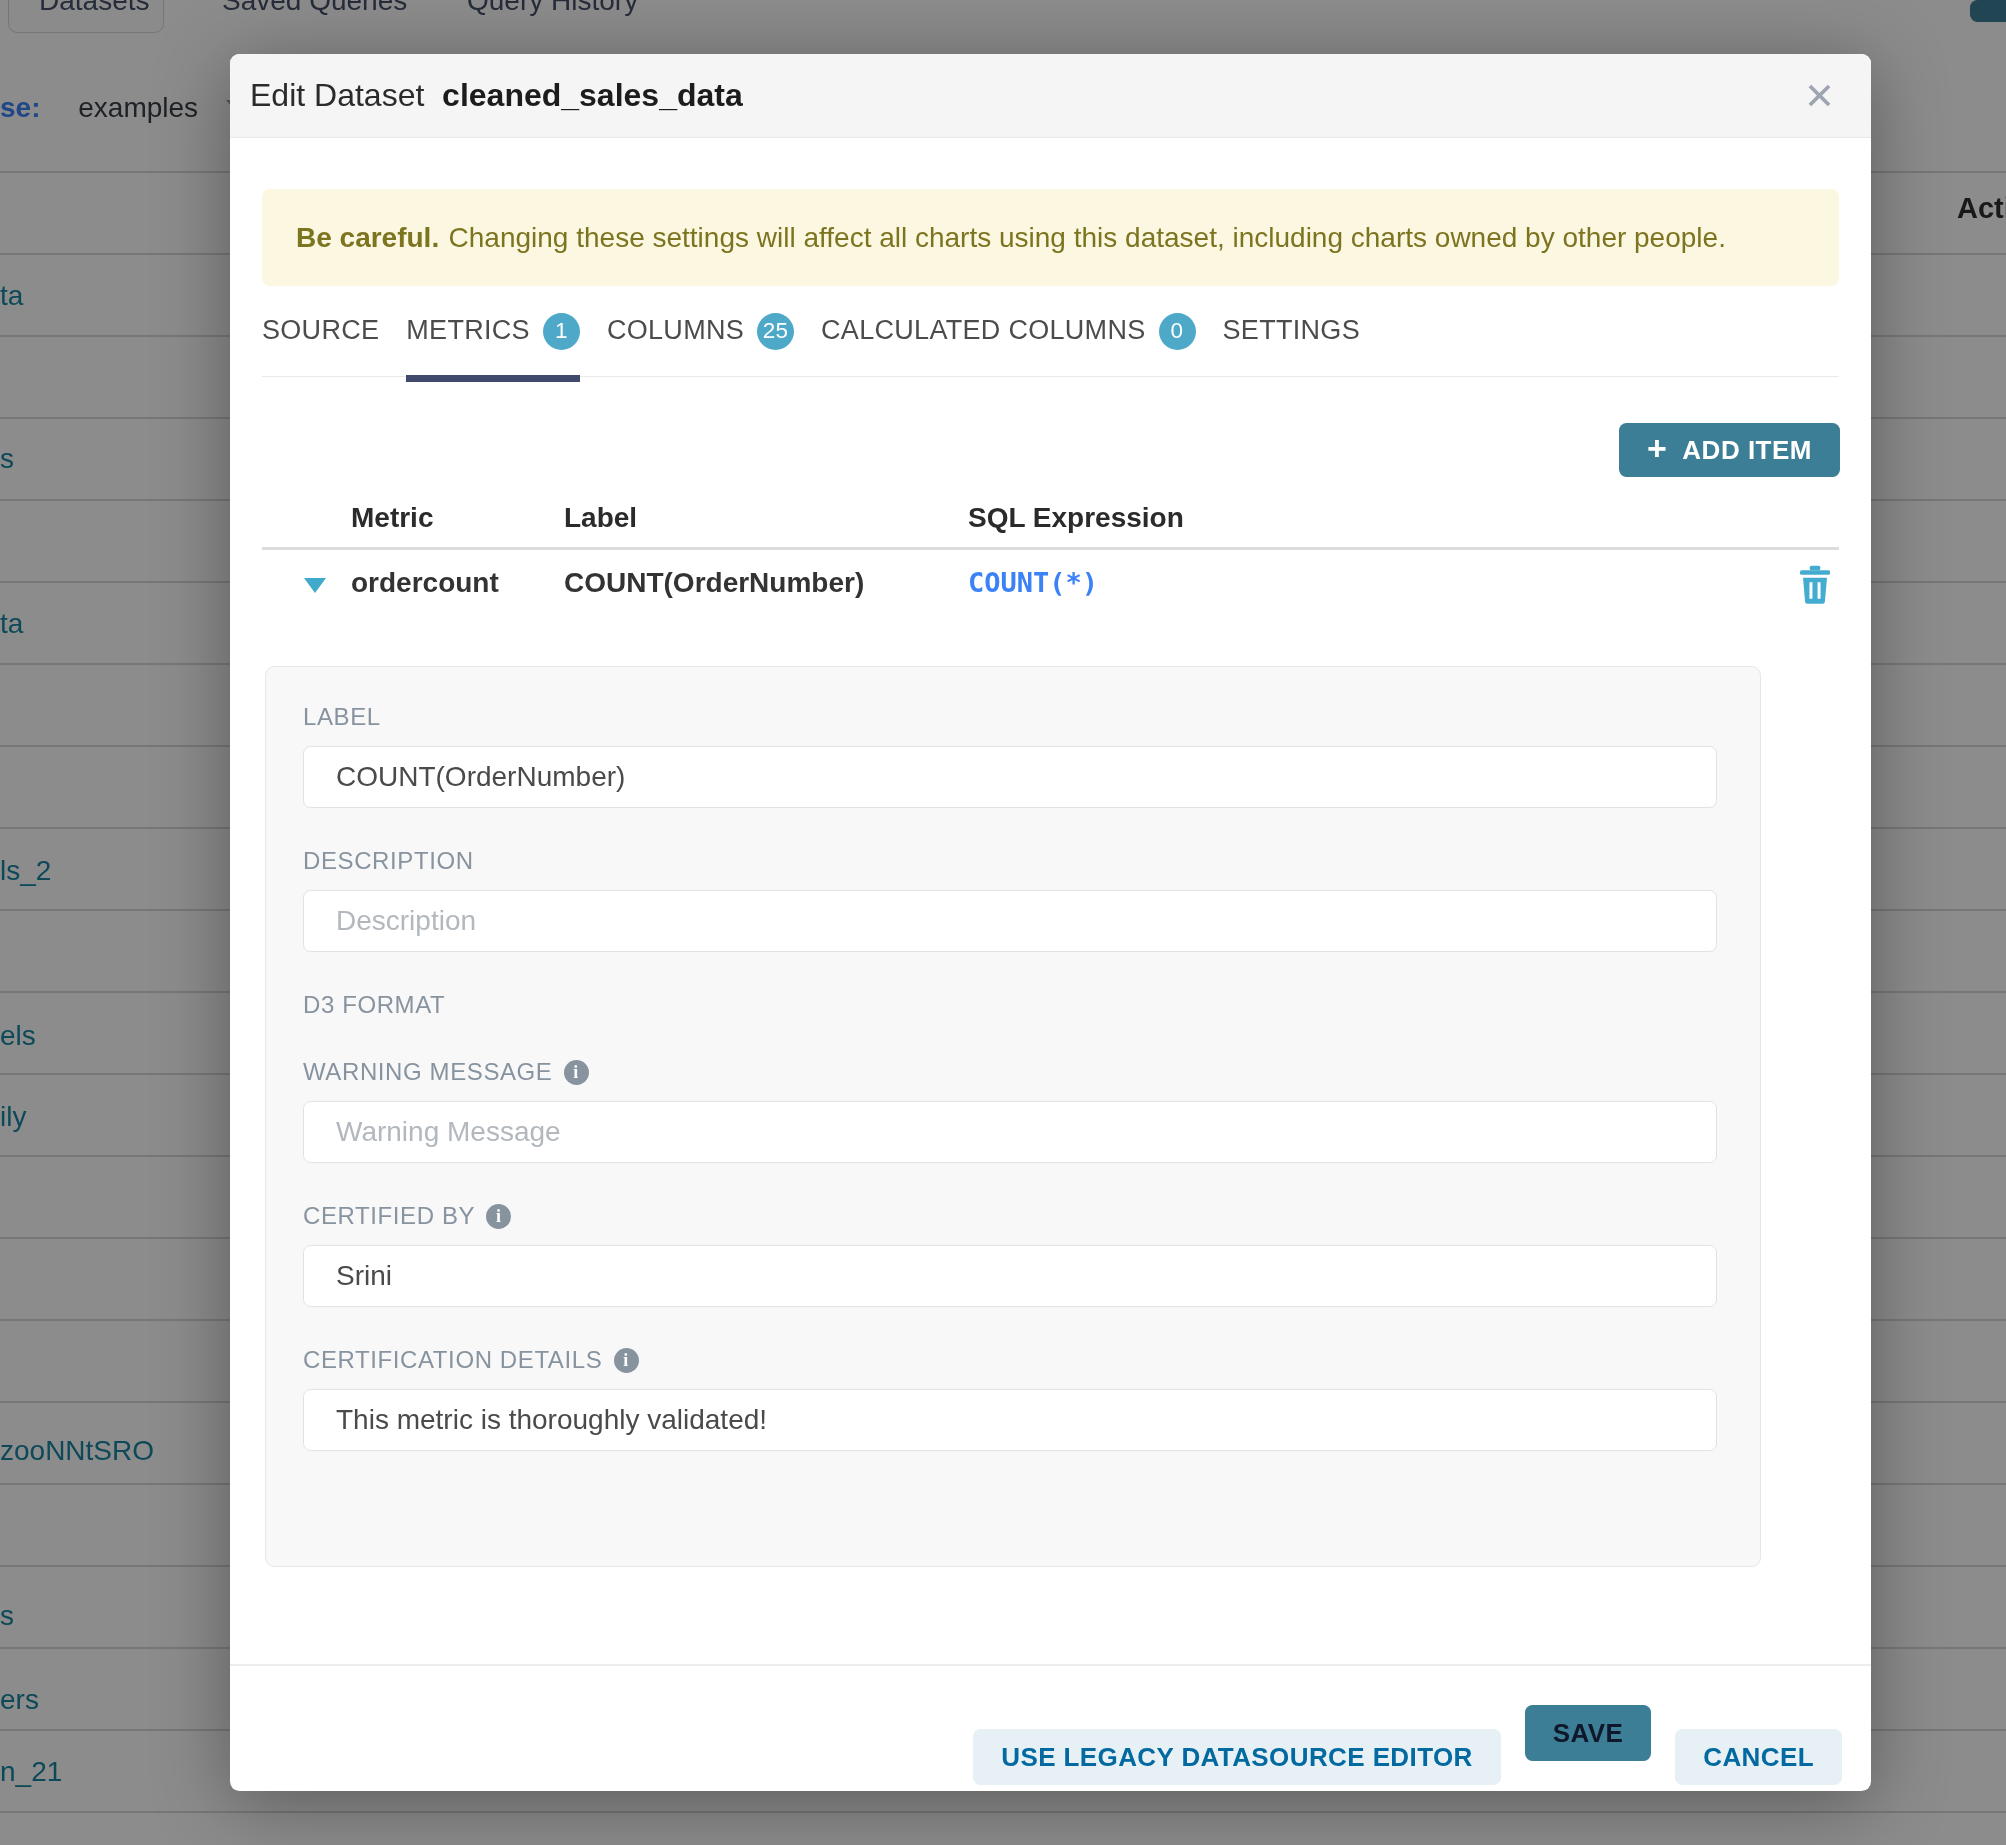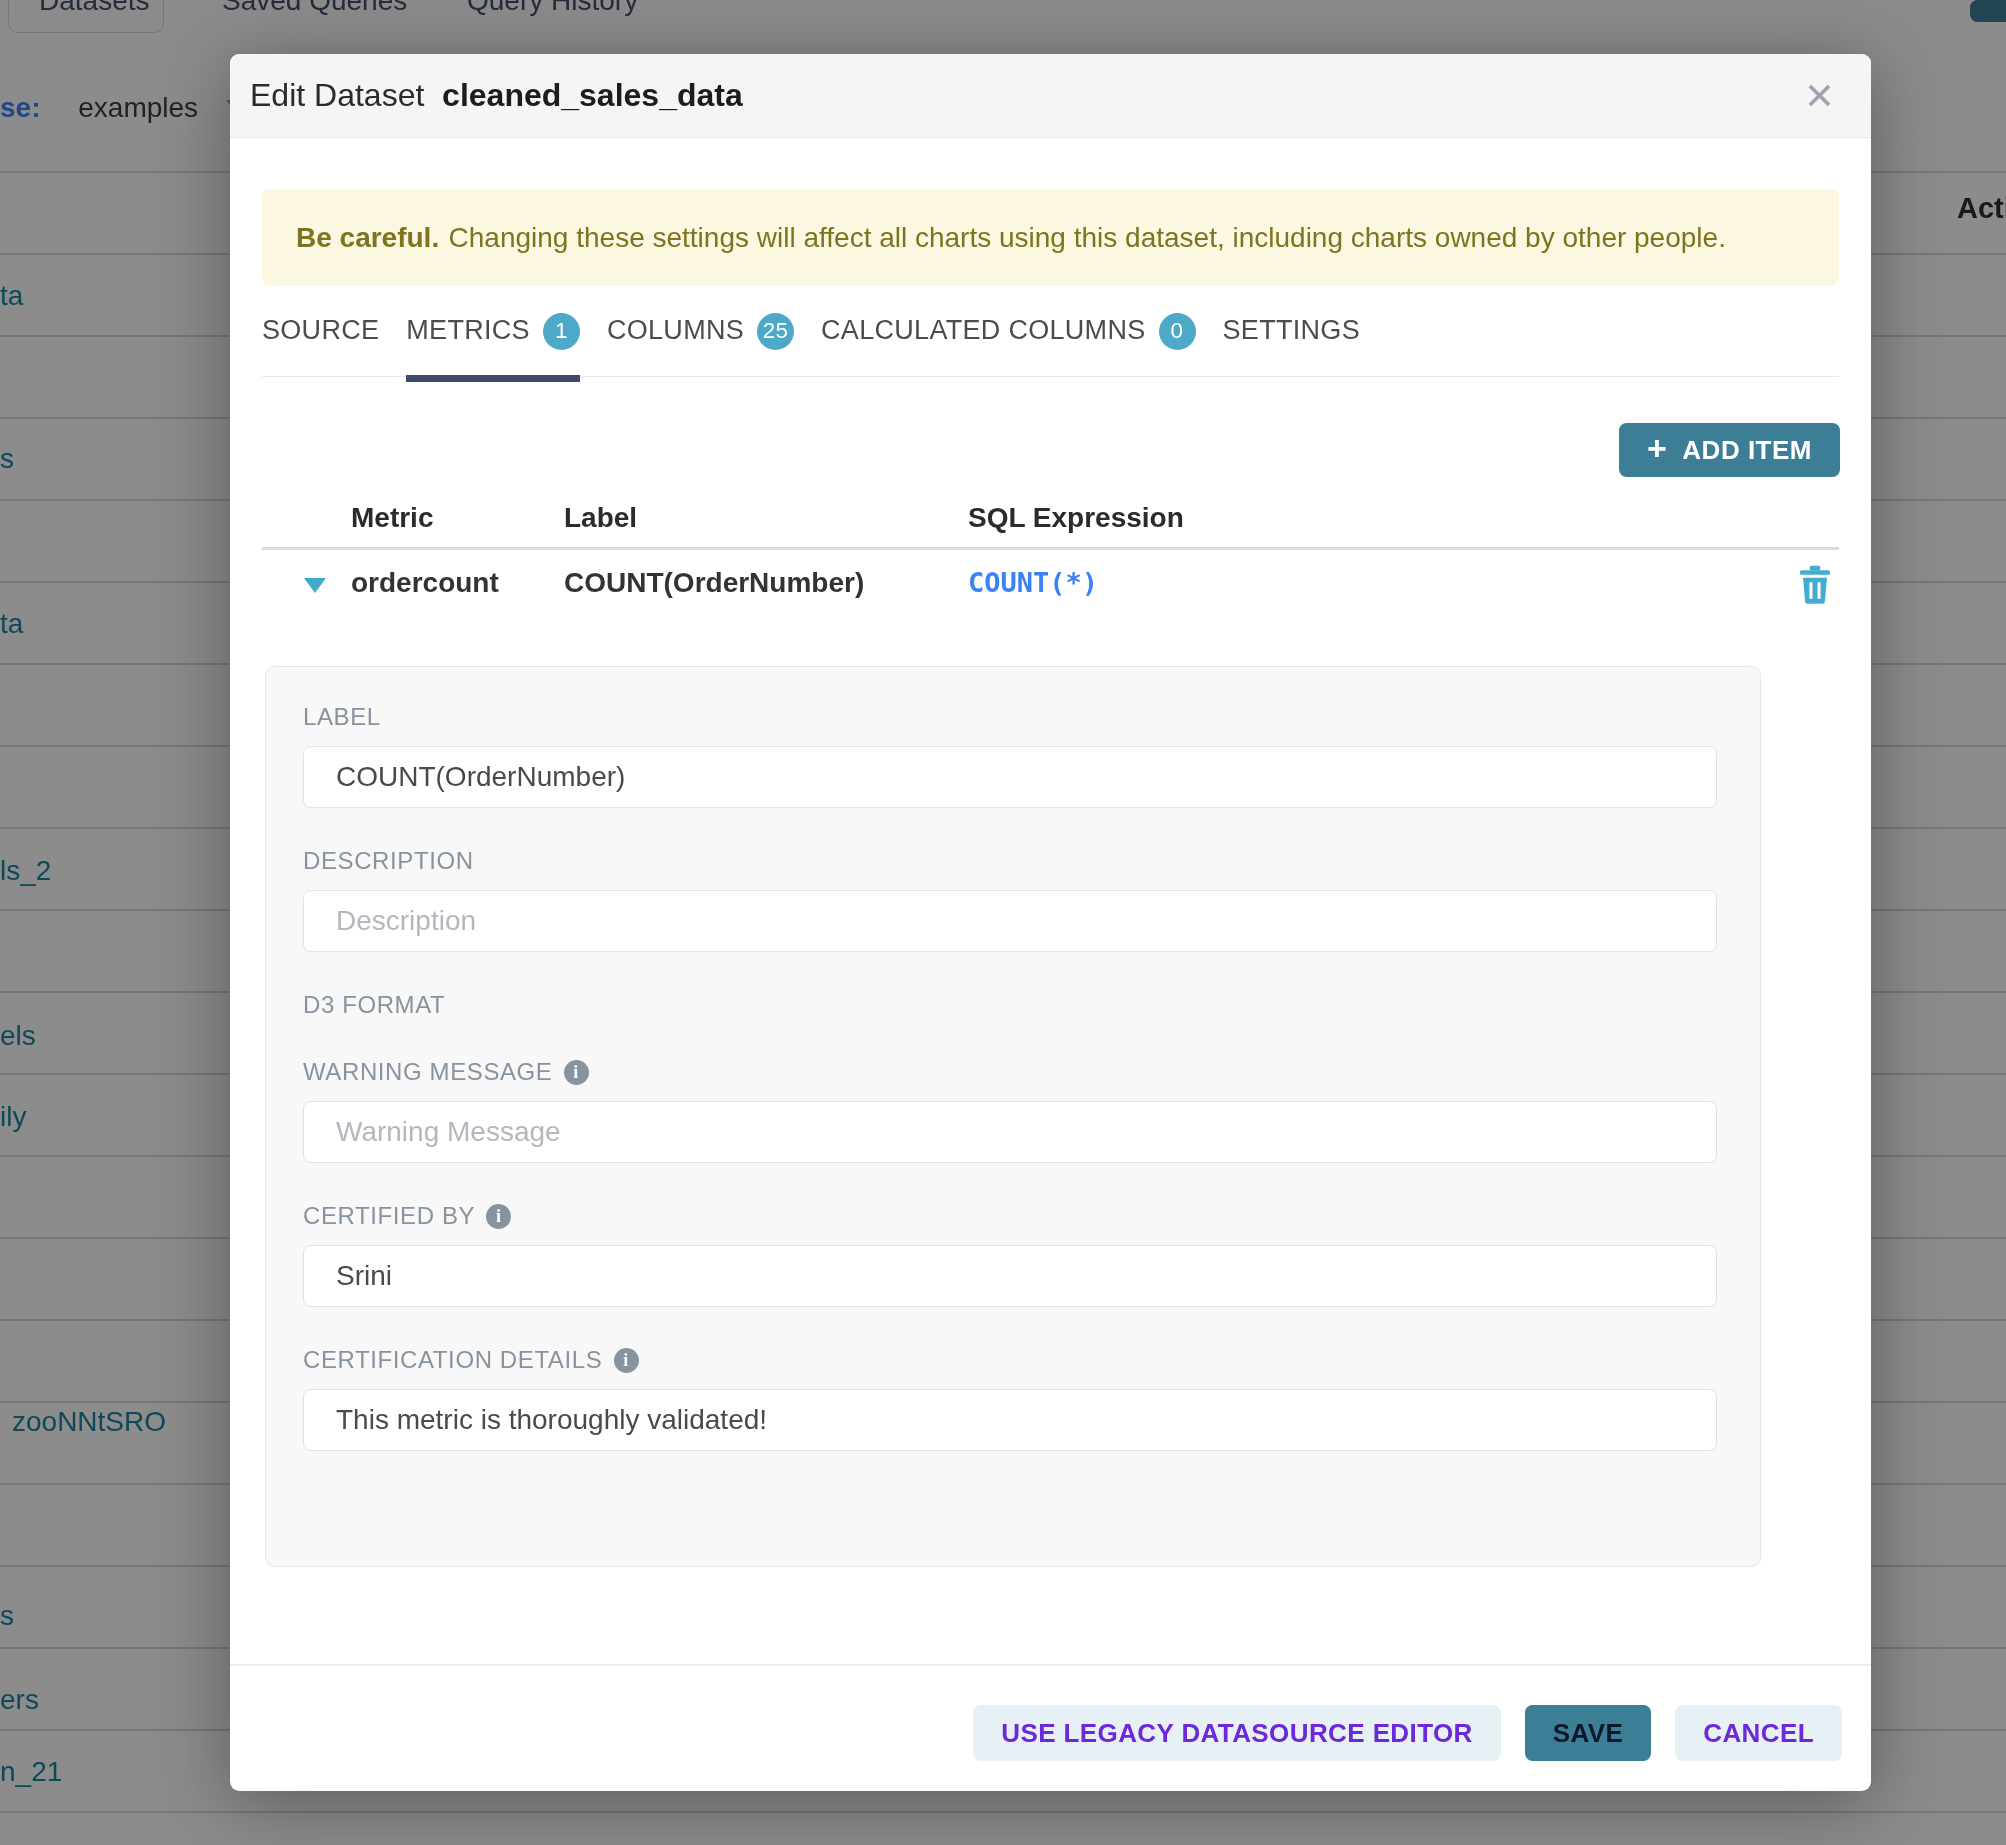--- a/index.html
+++ b/index.html
@@ -70,21 +70,21 @@
     font-family:"Liberation Serif",serif;}
   .f-input{width:1414px;height:62px;box-sizing:border-box;border:1.9px solid #e2e2e3;border-radius:7.5px;
     background:#fff;padding:0 32px;font-size:28px;color:#4a4a4a;font-family:"Liberation Sans",sans-serif;outline:none;}
   .f-input::placeholder{color:#b2b8bd;opacity:1;}
   
   .m-footer-line{position:absolute;left:0;right:0;top:1610px;height:1.9px;background:#ededee;}
   .m-footer{position:absolute;right:29px;top:1651px;display:flex;gap:24px;}
   .btn{height:56px;border:none;border-radius:7.5px;font-size:26px;font-weight:600;letter-spacing:0.4px;
     display:flex;align-items:center;justify-content:center;padding:0 28px;cursor:pointer;
     font-family:"Liberation Sans",sans-serif;}
-  .btn.light{background:#e7f1f5;color:#6d28d9;}
+  .btn.light{background:#e7f1f5;color:#0369a1;margin-top:24px;}
   .btn.solid{background:#3d7e97;color:#0f172a;}
 </style>
 </head>
 <body>
 
 <div class="bg-page">
   <div class="bg-navtab"></div>
   <div class="bg-navlabel" style="left:39px;">Datasets</div>
   <div class="bg-navlabel" style="left:222px;">Saved Queries</div>
   <div class="bg-navlabel" style="left:467px;">Query History</div>
@@ -98,21 +98,21 @@
 
   <div class="bg-actions">Actio</div>
 
   <div class="bg-rows">
     <div class="bg-frag" style="top:109px;">ta</div>
     <div class="bg-frag" style="top:272px;">s</div>
     <div class="bg-frag" style="top:437px;">ta</div>
     <div class="bg-frag" style="top:684px;">ls_2</div>
     <div class="bg-frag" style="top:849px;">els</div>
     <div class="bg-frag" style="top:930px;">ily</div>
-    <div class="bg-frag" style="top:1235px;padding-left:12px;">zooNNtSRO</div>
+    <div class="bg-frag" style="top:1264px;">zooNNtSRO</div>
     <div class="bg-frag" style="top:1429px;">s</div>
     <div class="bg-frag" style="top:1513px;">ers</div>
     <div class="bg-frag" style="top:1585px;">n_21</div>
   </div>
 </div>
 
 <div class="overlay"></div>
 
 <div class="modal">
 

